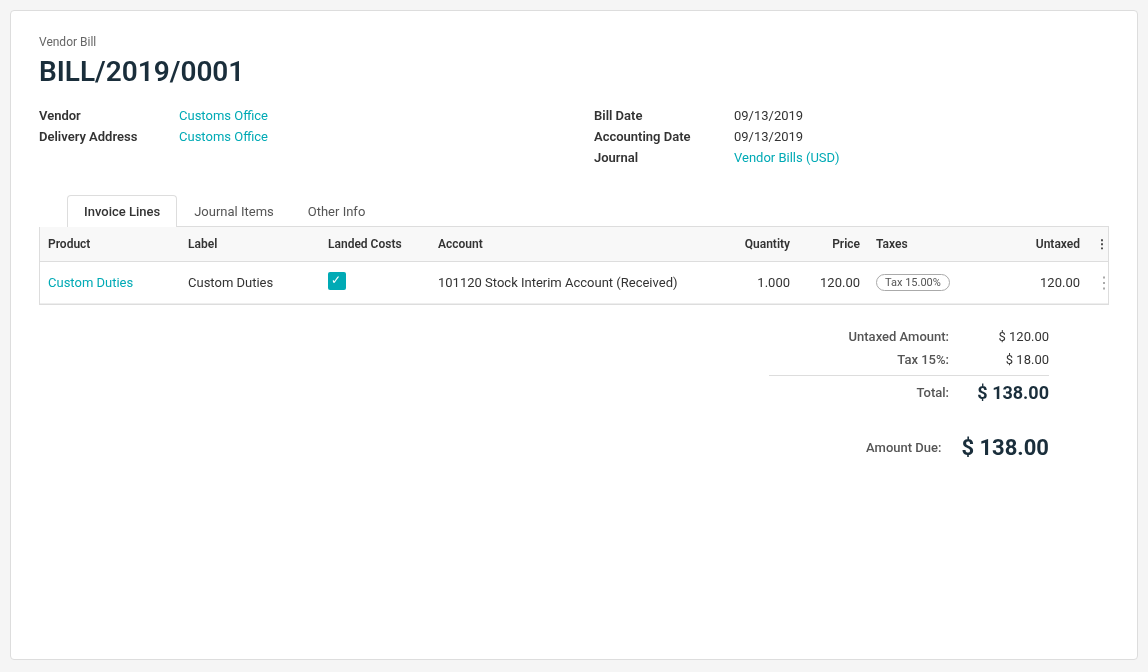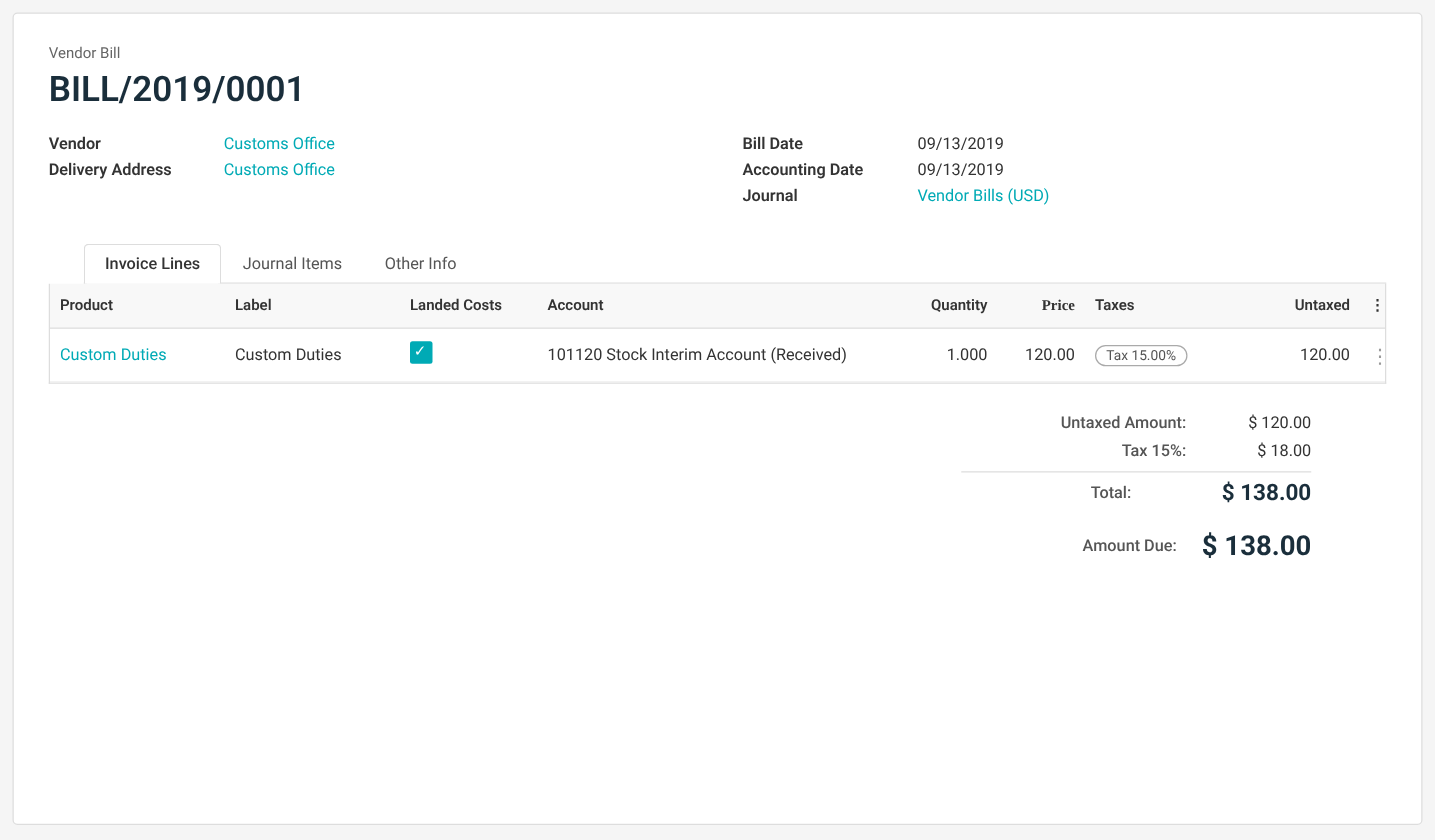--- a/index.html
+++ b/index.html
@@ -167,24 +167,23 @@
     }
     .totals-value {
       text-align: right;
       min-width: 80px;
       color: #333;
     }
     .totals-row.total-row {
       border-top: 1px solid #ddd;
       margin-top: 4px;
       padding-top: 6px;
-      gap: 44px;
     }
     .totals-row.amount-due {
-      margin-top: 8px;
+      margin-top: 20px;
       padding-top: 8px;
     }
     .total-large {
       font-size: 18px;
       font-weight: 700;
       color: #1a2e3b;
     }
     .amount-due-large {
       font-size: 22px;
       font-weight: 700;
@@ -238,21 +237,21 @@
     <div class="tab">Other Info</div>
   </div>
 
   <div class="table-section">
     <div class="table-header">
       <div class="th">Product</div>
       <div class="th">Label</div>
       <div class="th">Landed Costs</div>
       <div class="th">Account</div>
       <div class="th" style="text-align:right;">Quantity</div>
-      <div class="th" style="text-align:right;font-family:Liberation Serif, serif;">Price</div>
+      <div class="th" style="text-align:right;">Price</div>
       <div class="th">Taxes</div>
       <div class="th" style="text-align:right;">Untaxed</div>
       <div class="th">⋮</div>
     </div>
     <div class="table-row">
       <div class="td link">Custom Duties</div>
       <div class="td">Custom Duties</div>
       <div class="td">
         <span class="landed-cost-icon"></span>
       </div>

